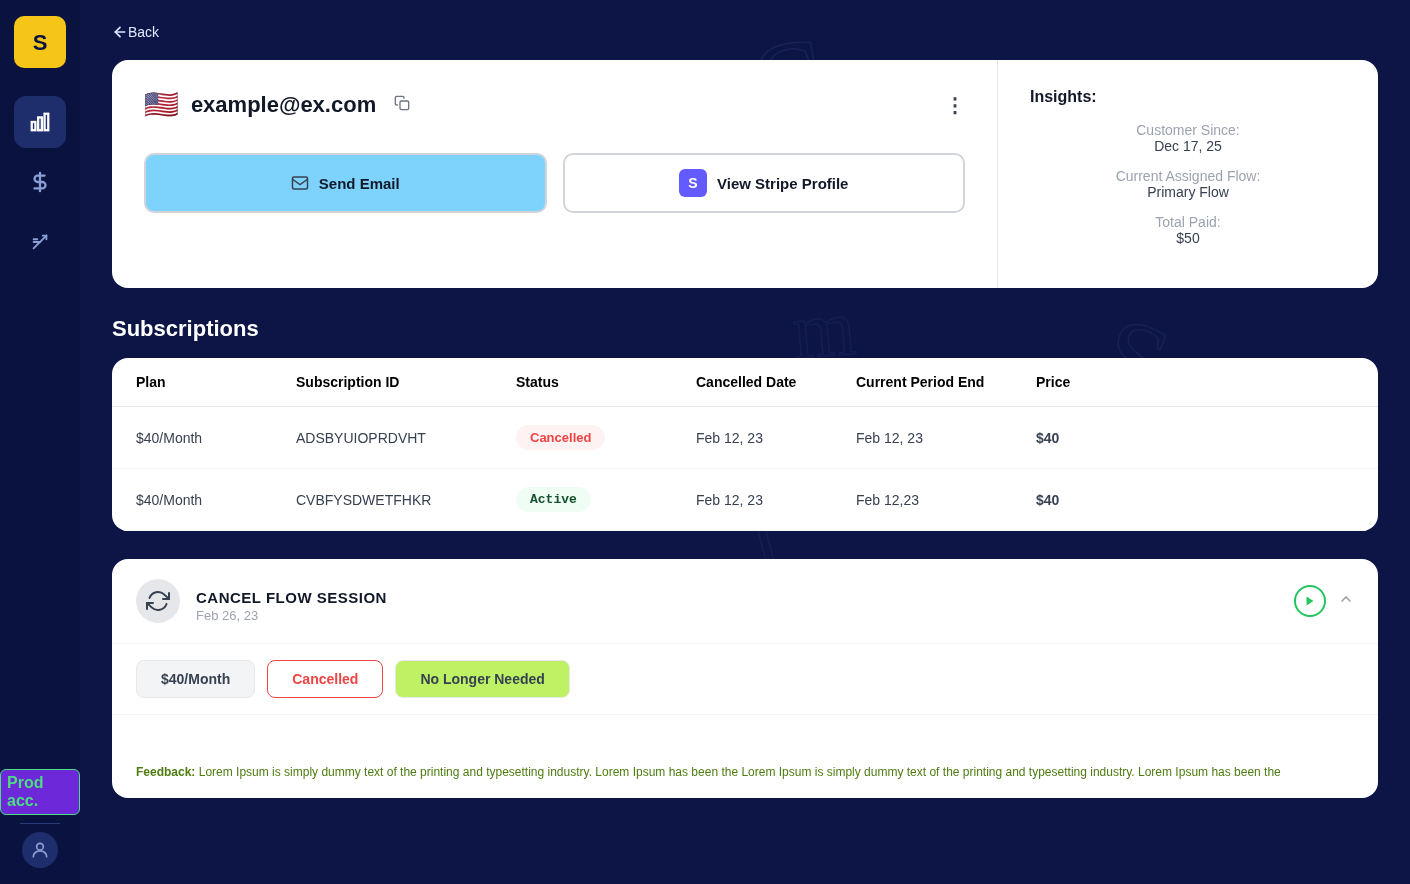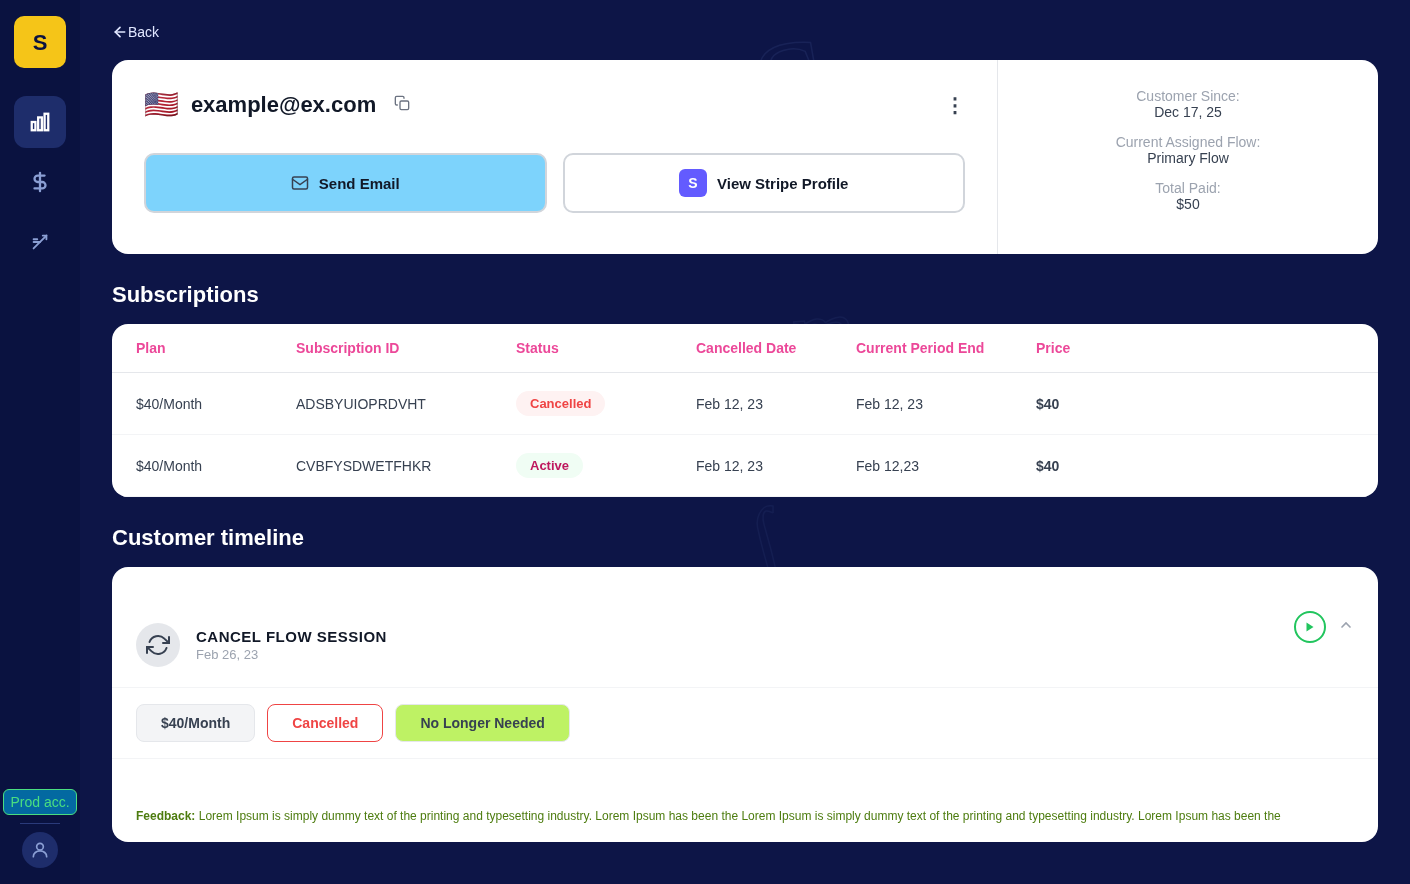--- a/index.html
+++ b/index.html
@@ -40,25 +40,25 @@
       color: #fff;
     }
     .sidebar-bottom {
       margin-top: auto;
       display: flex;
       flex-direction: column;
       align-items: center;
       gap: 8px;
     }
     .prod-badge {
-      background: #0369a1;
+      background: #6d28d9;
       border: 1px solid #4ade80;
       color: #4ade80;
-      font-size: 14px;
-      font-weight: 400;
+      font-size: 16px;
+      font-weight: 700;
       padding: 4px 6px;
       border-radius: 6px;
     }
     .sidebar-divider {
       width: 40px;
       height: 1px;
       background: #2a3a7a;
     }
     .avatar-icon {
       width: 36px;
@@ -261,21 +261,21 @@
     }
     .table-header {
       display: grid;
       grid-template-columns: 160px 220px 180px 160px 180px 100px;
       padding: 16px 24px;
       border-bottom: 1px solid #e5e7eb;
     }
     .th {
       font-size: 14px;
       font-weight: 700;
-      color: #ec4899;
+      color: #000000;
     }
     .table-row {
       display: grid;
       grid-template-columns: 160px 220px 180px 160px 180px 100px;
       padding: 18px 24px;
       border-bottom: 1px solid #f3f4f6;
       align-items: center;
     }
     .td {
       font-size: 14px;
@@ -290,43 +290,43 @@
       border-radius: 20px;
       font-size: 13px;
       font-weight: 600;
     }
     .status-cancelled {
       background: #fef2f2;
       color: #ef4444;
     }
     .status-active {
       background: #f0fdf4;
-      color: #be185d;
+      color: #14532d;
+      font-family: Liberation Mono, monospace;
     }
 
     
     .timeline-card {
       background: #fff;
       border-radius: 16px;
       overflow: hidden;
       position: relative;
       z-index: 1;
     }
     .timeline-header {
       display: flex;
       align-items: center;
       justify-content: space-between;
       padding: 20px 24px;
       border-bottom: 1px solid #f3f4f6;
     }
     .timeline-session-info {
       display: flex;
-      align-items: center;
+      align-items: flex-end;
       gap: 16px;
-      margin-top: 36px;
     }
     .session-icon {
       width: 44px;
       height: 44px;
       border-radius: 50%;
       background: #e5e7eb;
       display: flex;
       align-items: center;
       justify-content: center;
       font-size: 20px;
@@ -499,20 +499,21 @@
         <button class="btn-stripe">
           <div class="stripe-badge">
             <span>S</span>
           </div>
           <span>View Stripe Profile</span>
         </button>
       </div>
     </div>
 
     <div class="customer-card-right">
+      <div class="insights-title">Insights:</div>
       <div class="insight-row">
         <span class="insight-label">Customer Since:</span>
         <span class="insight-value">Dec 17, 25</span>
       </div>
       <div class="insight-row">
         <span class="insight-label">Current Assigned Flow:</span>
         <span class="insight-value">Primary Flow</span>
       </div>
       <div class="insight-row">
         <span class="insight-label">Total Paid:</span>
@@ -545,21 +546,20 @@
     <div class="table-row">
       <span class="td">$40/Month</span>
       <span class="td">CVBFYSDWETFHKR</span>
       <span class="td"><span class="status-badge status-active">Active</span></span>
       <span class="td">Feb 12, 23</span>
       <span class="td">Feb 12,23</span>
       <span class="td bold">$40</span>
     </div>
   </div>
 
-  <h2 class="section-title" style="margin-bottom: 16px;">Customer timeline</h2>
 
   <div class="timeline-card">
     <div class="timeline-header">
       <div class="timeline-session-info">
         <div class="session-icon">
           <svg width="24" height="24" viewBox="0 0 24 24" fill="none" stroke="#374151" stroke-width="2" stroke-linecap="round">
             <path d="M23 4v6h-6"></path>
               <path d="M1 20v-6h6"></path>
               <path d="M3.51 9a9 9 0 0 1 14.85-3.36L23 10"></path>
               <path d="M1 14l4.64 4.36A9 9 0 0 0 20.49 15"></path>

